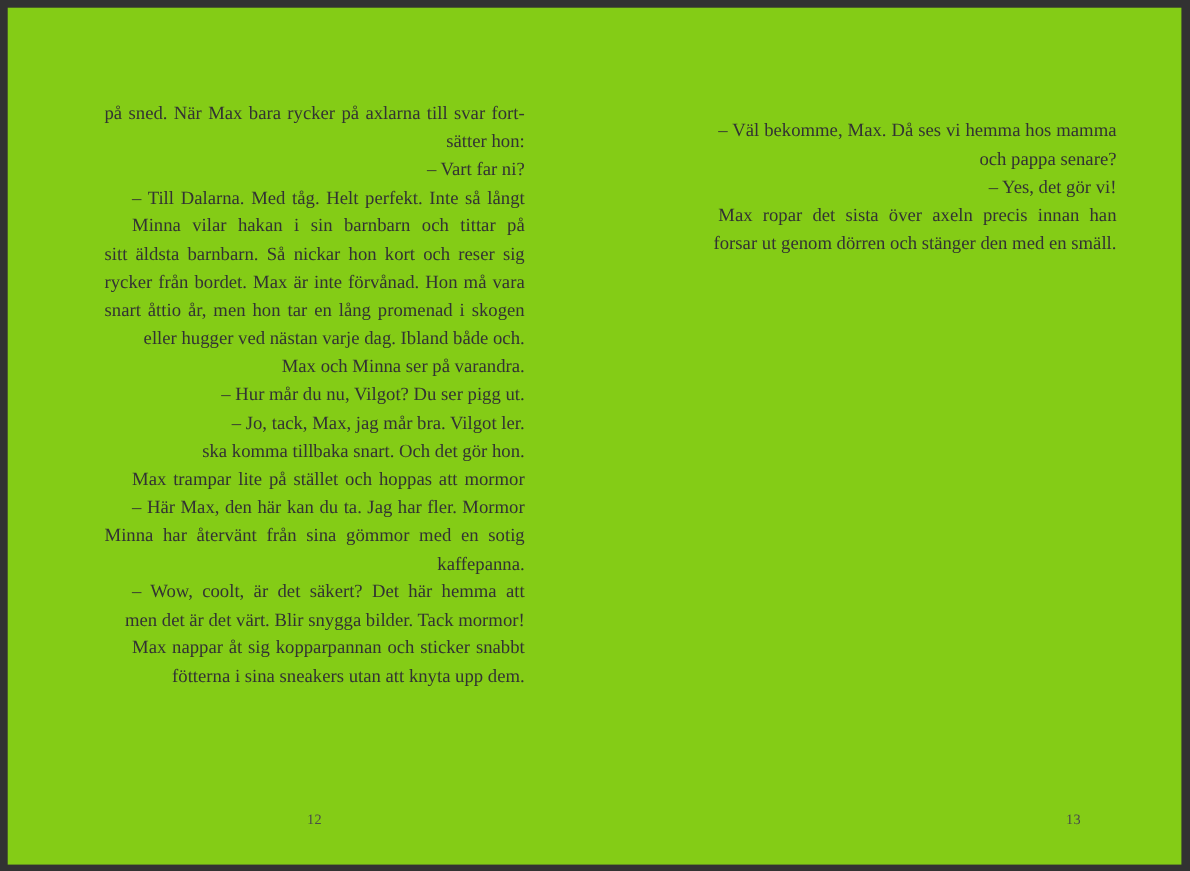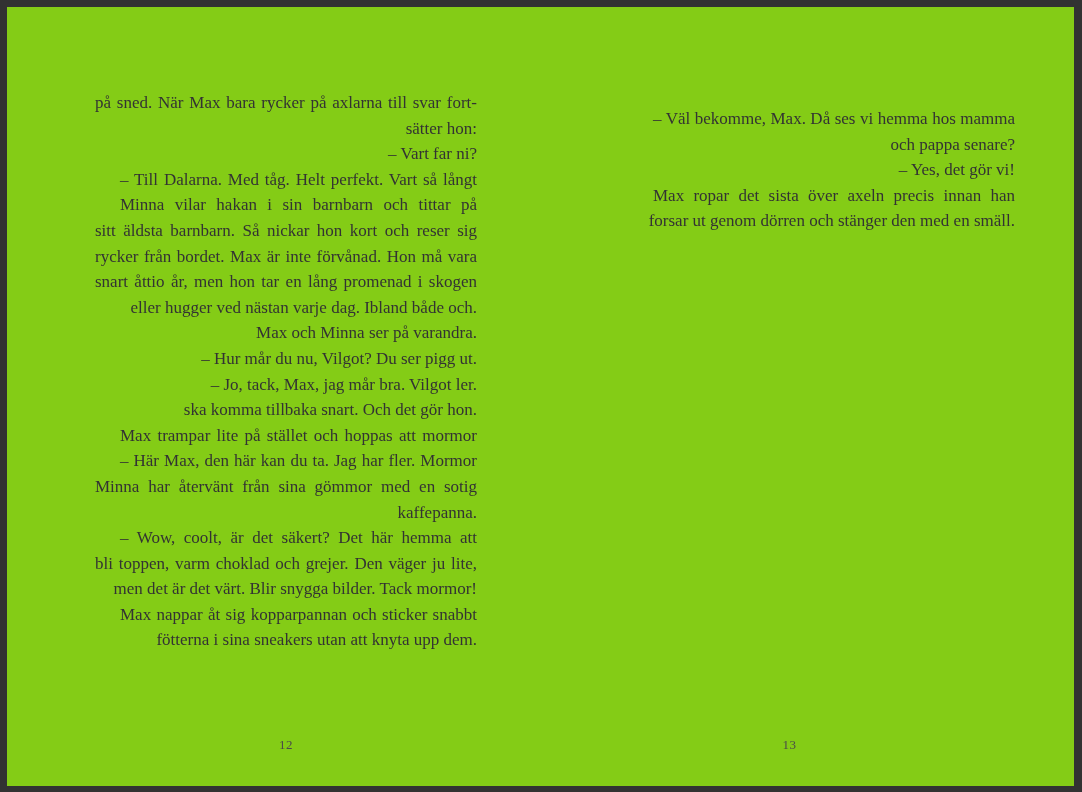--- a/index.html
+++ b/index.html
@@ -36,48 +36,47 @@
   .pagenum {
     position: absolute;
     top: 728px;
     color: #4a4a4a;
     font-size: 13px;
     line-height: 20px;
     text-align: center;
     letter-spacing: 0.5px;
   }
   .pagenum.left  { left: 88px;  width: 382px; }
-  .pagenum.right { left: 589px; width: 387px; }
+  .pagenum.right { left: 589px; width: 387px; text-align: right; }
 </style>
 </head>
 <body>
 
 <div class="screen">
   <div class="sheet">
 
     <div class="textblock left">
         <div class="line just">på sned. När Max bara rycker på axlarna till svar fort-</div>
         <div class="line">sätter hon:</div>
         <div class="line ind">– Vart far ni?</div>
-        <div class="line ind just">– Till Dalarna. Med tåg. Helt perfekt. Vart så långt</div>
+        <div class="line ind just">– Till Dalarna. Med tåg. Helt perfekt. Inte så långt</div>
         <div class="line ind just">Minna vilar hakan i sin barnbarn och tittar på</div>
         <div class="line just">sitt äldsta barnbarn. Så nickar hon kort och reser sig</div>
         <div class="line just">rycker från bordet. Max är inte förvånad. Hon må vara</div>
         <div class="line just">snart åttio år, men hon tar en lång promenad i skogen</div>
         <div class="line">eller hugger ved nästan varje dag. Ibland både och.</div>
         <div class="line ind">Max och Minna ser på varandra.</div>
         <div class="line ind">– Hur mår du nu, Vilgot? Du ser pigg ut.</div>
         <div class="line ind">– Jo, tack, Max, jag mår bra. Vilgot ler.</div>
         <div class="line">ska komma tillbaka snart. Och det gör hon.</div>
         <div class="line ind just">Max trampar lite på stället och hoppas att mormor</div>
         <div class="line ind just">– Här Max, den här kan du ta. Jag har fler. Mormor</div>
         <div class="line just">Minna har återvänt från sina gömmor med en sotig</div>
         <div class="line">kaffepanna.</div>
         <div class="line ind just">– Wow, coolt, är det säkert? Det här hemma att</div>
-        <div class="line just">bli toppen, varm choklad och grejer. Den väger ju lite,</div>
         <div class="line">men det är det värt. Blir snygga bilder. Tack mormor!</div>
         <div class="line ind just">Max nappar åt sig kopparpannan och sticker snabbt</div>
         <div class="line">fötterna i sina sneakers utan att knyta upp dem.</div>
       </div>
 
     <div class="textblock right">
         <div class="line ind just">– Väl bekomme, Max. Då ses vi hemma hos mamma</div>
         <div class="line">och pappa senare?</div>
         <div class="line ind">– Yes, det gör vi!</div>
         <div class="line ind just">Max ropar det sista över axeln precis innan han</div>

